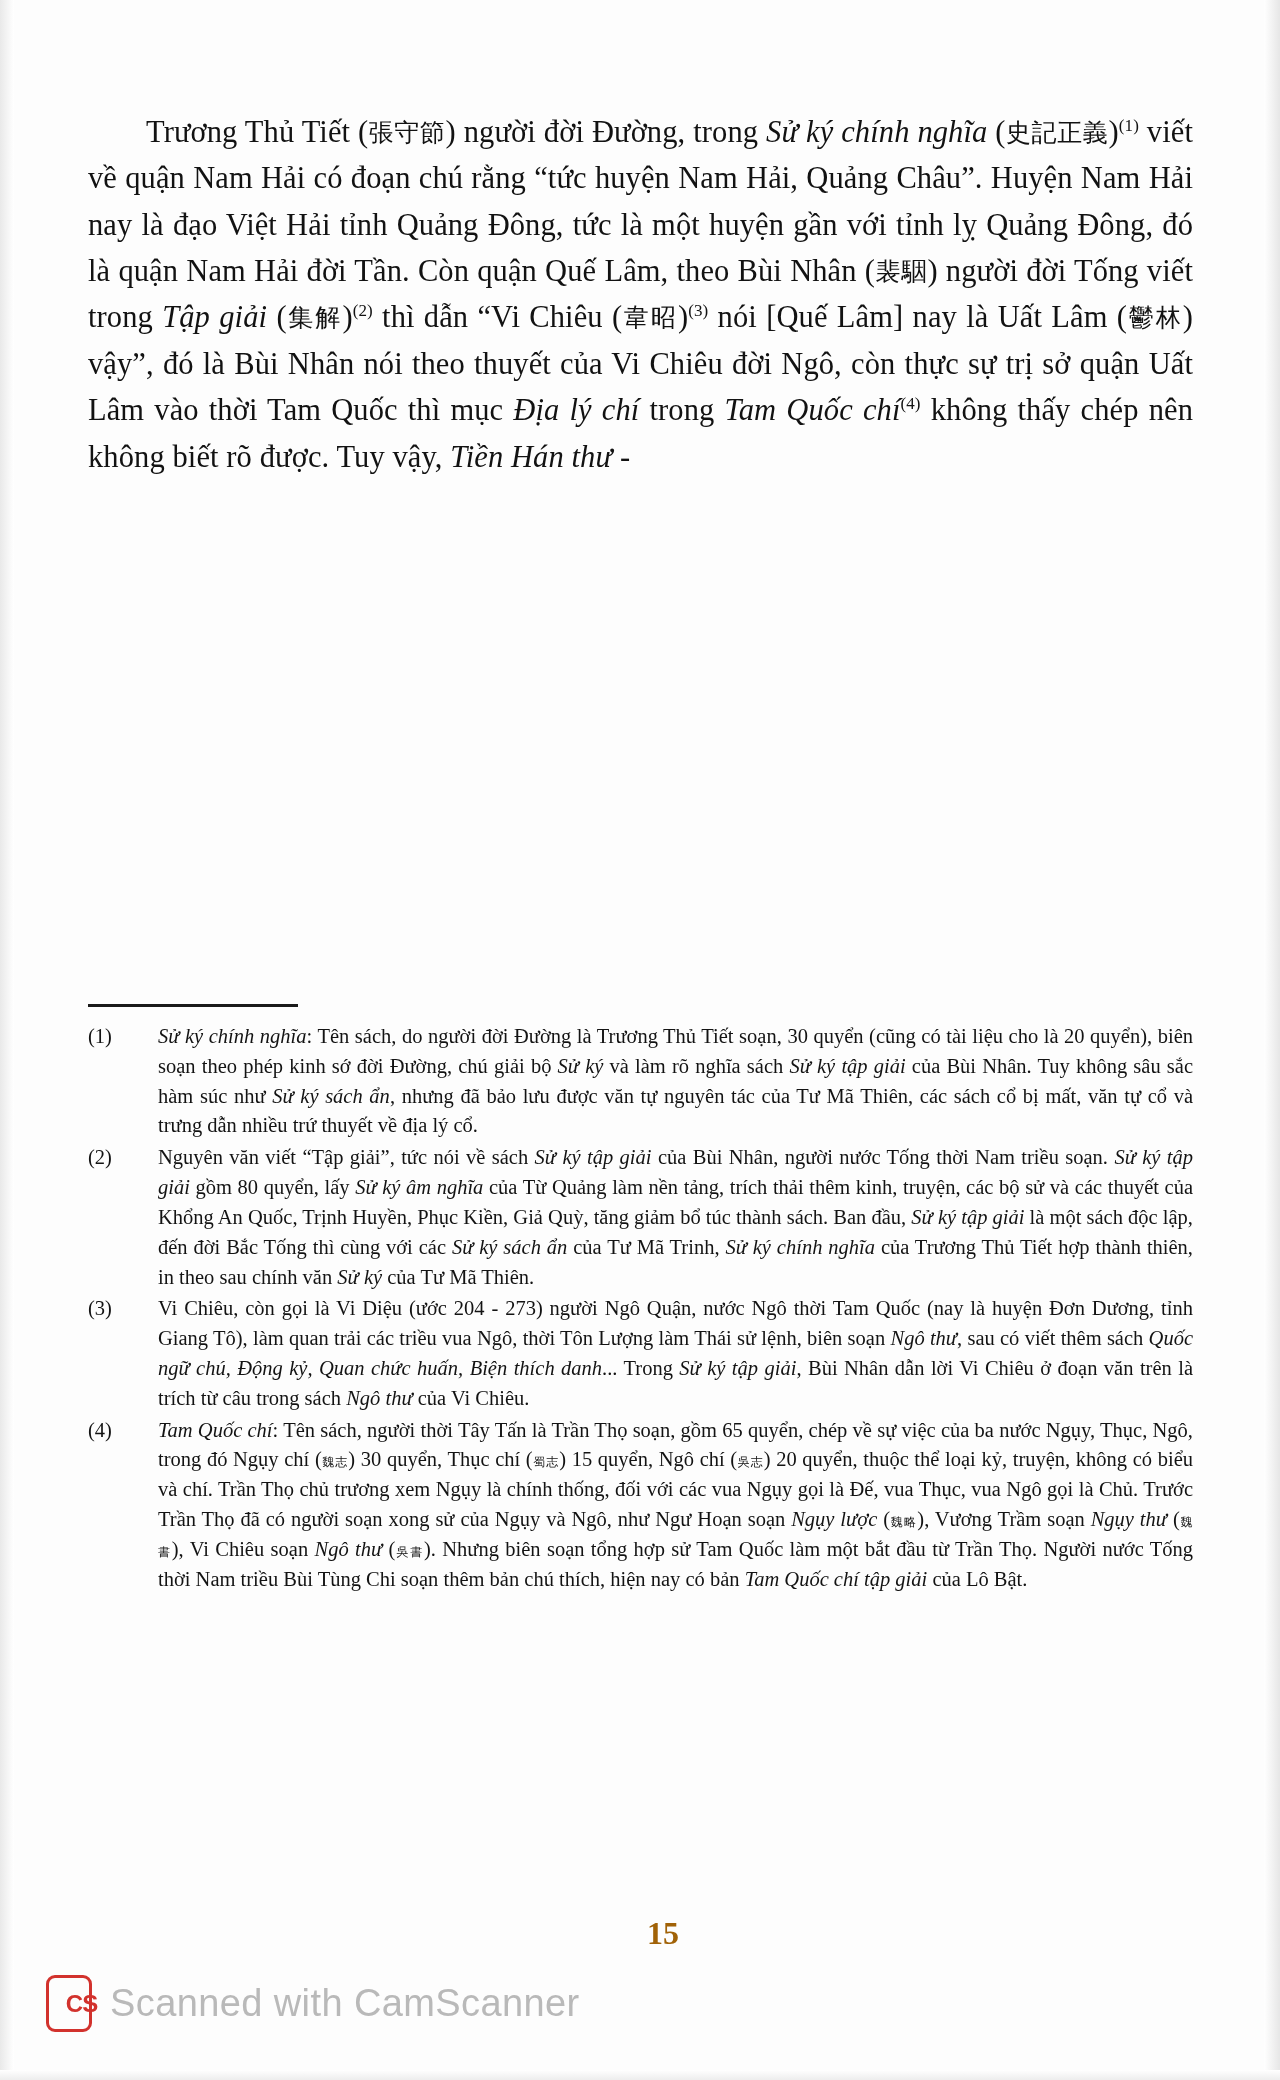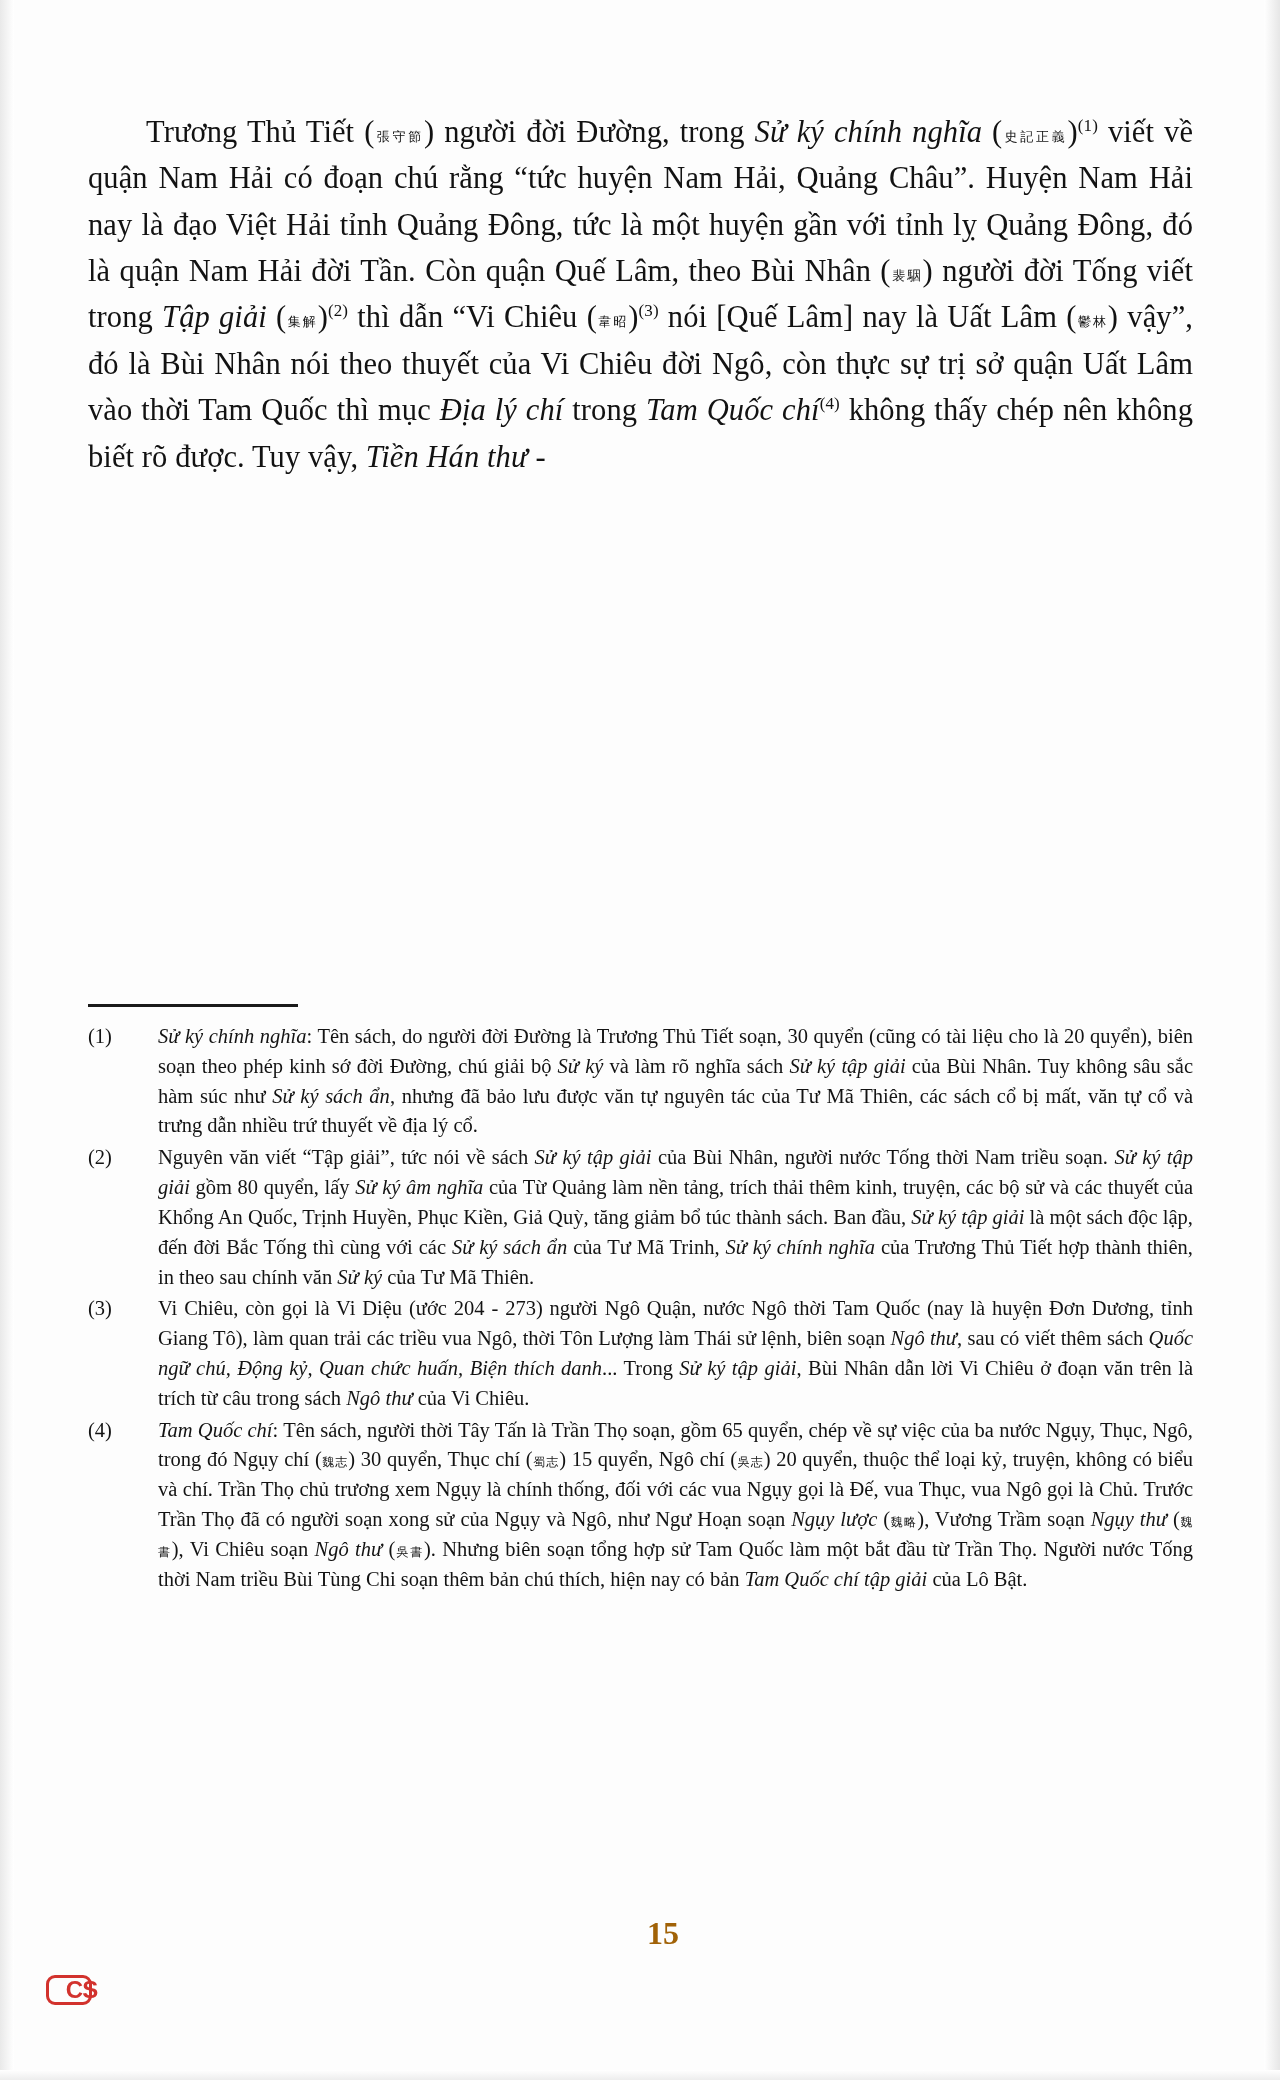--- a/index.html
+++ b/index.html
@@ -41,21 +41,21 @@
   }
   .body-text p {
     margin: 0;
   }
   .body-text p.indent {
     text-indent: 58px;
     margin-top: 4px;
   }
   .han {
     font-family: "DejaVu Sans", sans-serif;
-    font-size: 13px;
+    font-size: 25px;
     letter-spacing: 0.5px;
     vertical-align: 1px;
   }
   .it { font-style: italic; }
   sup.note {
     font-size: 17px;
     vertical-align: super;
     line-height: 0;
   }
 
@@ -115,21 +115,21 @@
   .watermark {
     position: absolute;
     left: 46px;
     top: 1975px;
     display: flex;
     align-items: center;
     gap: 18px;
   }
   .cs-logo {
     width: 46px;
-    height: 30px;
+    height: 57px;
     border: 3px solid #d2322d;
     border-radius: 9px;
     color: #d2322d;
     font-family: "Liberation Sans", sans-serif;
     font-size: 24px;
     font-weight: bold;
     display: flex;
     align-items: center;
     justify-content: center;
     letter-spacing: -1px;
@@ -204,15 +204,16 @@
       <div class="fn-num">(4)</div>
       <div class="fn-body"><span class="it">Tam Quốc chí</span><span>: Tên sách, người thời Tây Tấn là Trần Thọ soạn, gồm 65 quyển, chép về sự việc của ba nước Ngụy, Thục, Ngô, trong đó Ngụy chí (</span><span class="han">魏志</span><span>) 30 quyển, Thục chí (</span><span class="han">蜀志</span><span>) 15 quyển, Ngô chí (</span><span class="han">吳志</span><span>) 20 quyển, thuộc thể loại kỷ, truyện, không có biểu và chí. Trần Thọ chủ trương xem Ngụy là chính thống, đối với các vua Ngụy gọi là Đế, vua Thục, vua Ngô gọi là Chủ. Trước Trần Thọ đã có người soạn xong sử của Ngụy và Ngô, như Ngư Hoạn soạn </span><span class="it">Ngụy lược</span><span> (</span><span class="han">魏略</span><span>), Vương Trầm soạn </span><span class="it">Ngụy thư</span><span> (</span><span class="han">魏書</span><span>), Vi Chiêu soạn </span><span class="it">Ngô thư</span><span> (</span><span class="han">吳書</span><span>). Nhưng biên soạn tổng hợp sử Tam Quốc làm một bắt đầu từ Trần Thọ. Người nước Tống thời Nam triều Bùi Tùng Chi soạn thêm bản chú thích, hiện nay có bản </span><span class="it">Tam Quốc chí tập giải</span><span> của Lô Bật.</span></div>
     </div>
 
   </div>
 
   <div class="page-number">15</div>
 
   <div class="watermark">
     <div class="cs-logo">CS</div>
+    <div class="cs-text">Scanned with CamScanner</div>
   </div>
 
 </div>
 
 </body></html>

